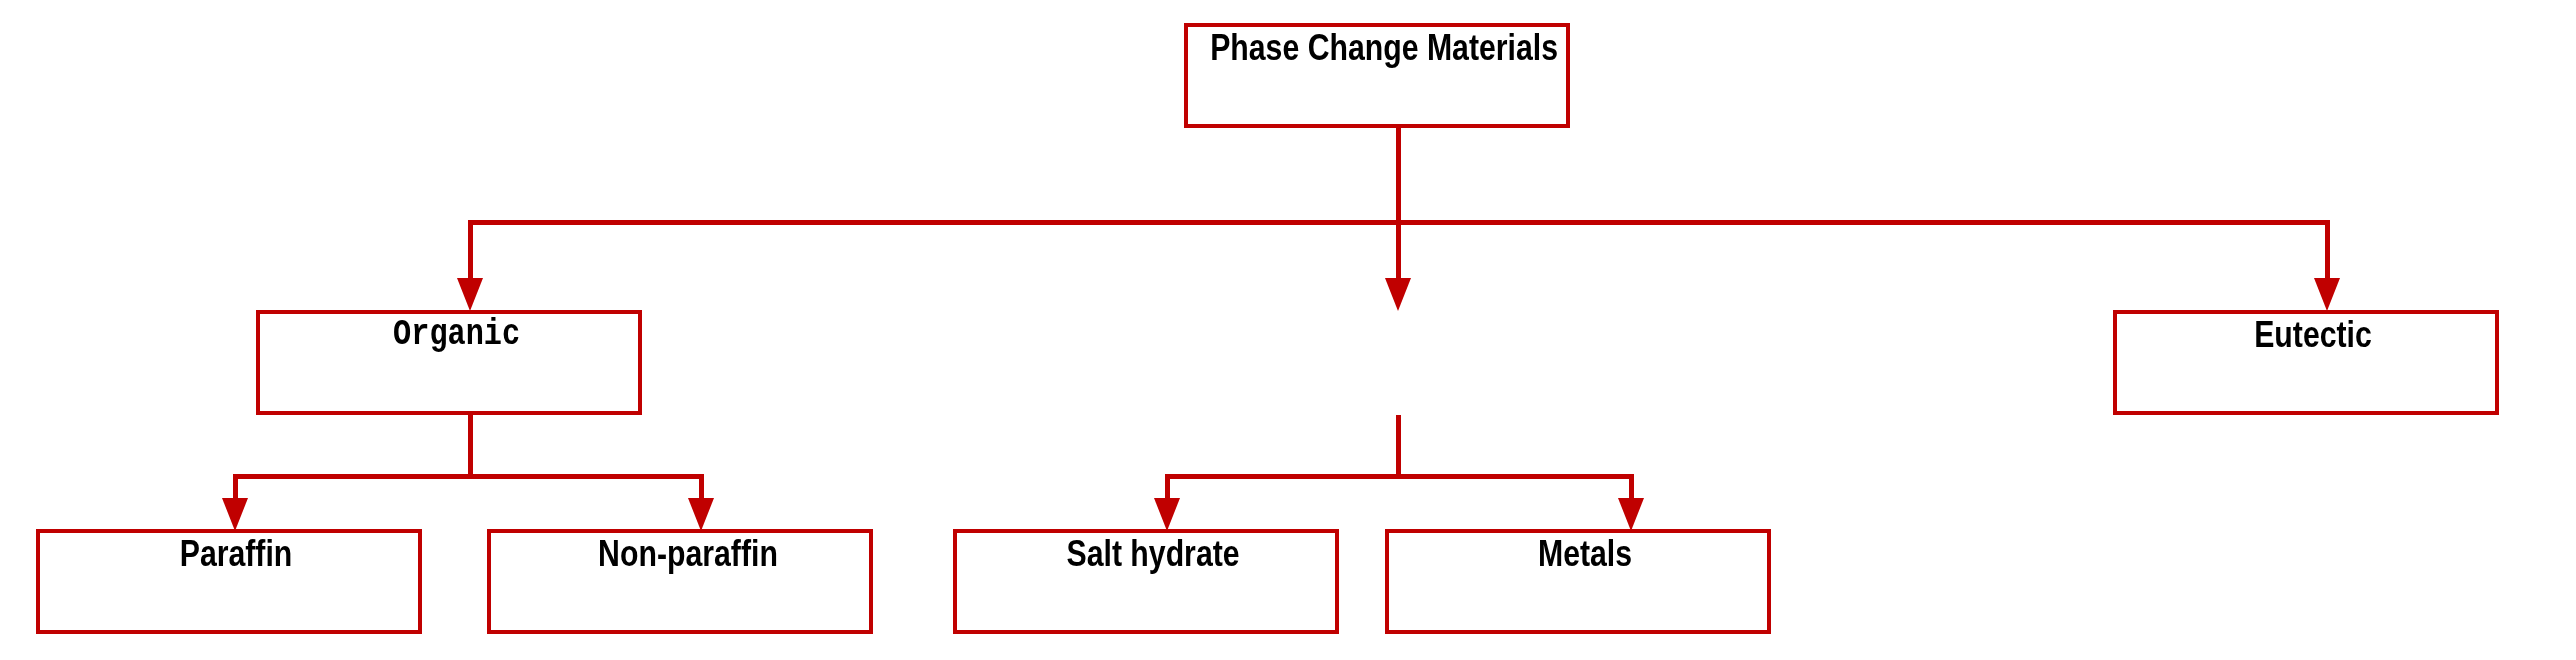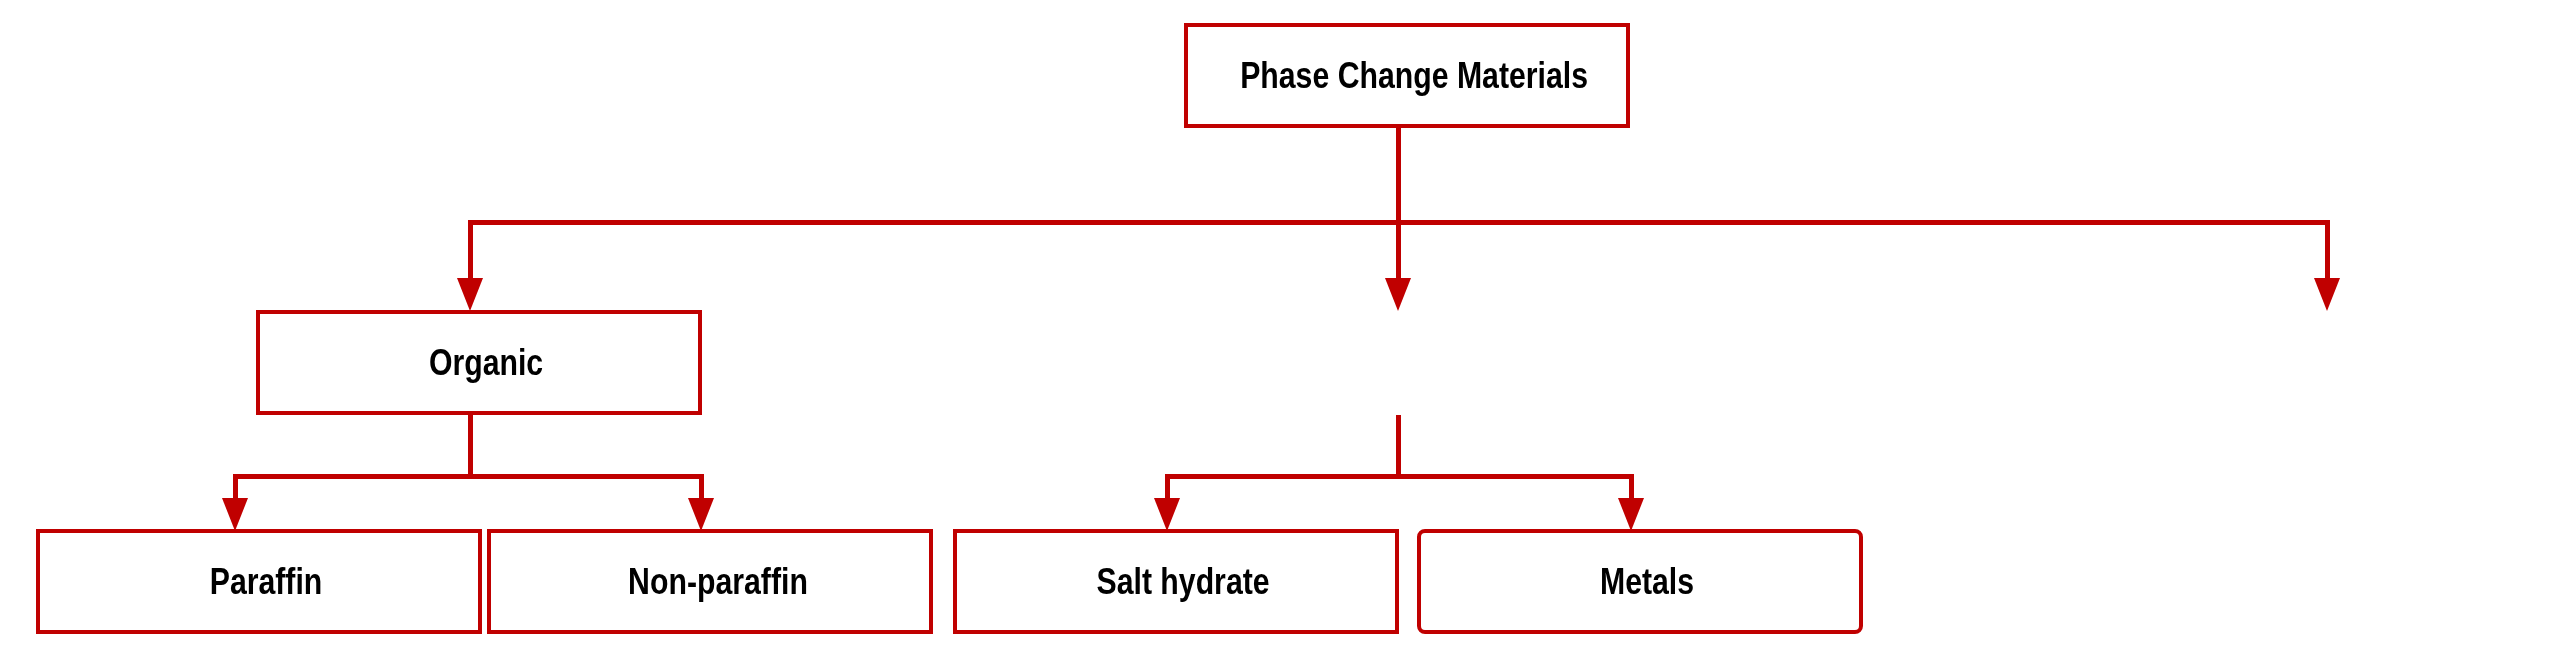--- a/index.html
+++ b/index.html
@@ -15,27 +15,27 @@
   .canvas {
     position: relative;
     width: 2576px;
     height: 661px;
     background: var(--bg);
     overflow: hidden;
     font-family: "Liberation Sans", sans-serif;
   }
   .node {
     position: absolute;
-    width: 446px;
+    width: 386px;
     height: 105px;
     border: 4.7px solid var(--accent);
     box-sizing: border-box;
     background: var(--bg);
     display: flex;
-    align-items: center;
+    align-items: flex-start;
     justify-content: center;
     padding-left: 15px;
   }
   .node .label {
     font-weight: 700;
     font-size: 36px;
     color: var(--ink);
     white-space: nowrap;
     transform: scaleX(0.84);
     transform-origin: center center;
@@ -48,27 +48,27 @@
     position: absolute;
     width: 0;
     height: 0;
     border-left: 13.2px solid transparent;
     border-right: 13.2px solid transparent;
     border-top: 33px solid var(--accent);
   }
 
   
   #node-root         { left: 1184px; top: 23px;  }
-  #node-organic      { left: 256px;  top: 310px; }
+  #node-organic      { left: 256px;  top: 310px; font-family: Liberation Mono, monospace; }
   #node-inorganic    { left: 1184px; top: 310px; }
   #node-eutectic     { left: 2113px; top: 310px; }
   #node-paraffin     { left: 36px;   top: 529px; }
   #node-non-paraffin { left: 487px;  top: 529px; }
   #node-salt-hydrate { left: 953px; top: 529px; }
-  #node-metals       { left: 1417px; top: 529px; border-radius: 8px; }
+  #node-metals       { left: 1385px; top: 529px; }
 
   
   #root-stem        { left: 1396px; top: 128px; width: 4.7px;    height: 96px; }
   #hline-level1     { left: 468px;  top: 220px; width: 1862px; height: 4.7px;   }
   #drop-organic     { left: 468px;  top: 220px; width: 4.7px;    height: 64px;  }
   #drop-inorganic   { left: 1396px; top: 220px; width: 4.7px;    height: 64px;  }
   #drop-eutectic    { left: 2325px; top: 220px; width: 4.7px;    height: 64px;  }
   #arrow-organic    { left: 457px;  top: 278px; }
   #arrow-inorganic  { left: 1385px; top: 278px; }
   #arrow-eutectic   { left: 2314px; top: 278px; }
@@ -117,20 +117,23 @@
 
   <div class="node" id="node-root">
     <span class="label">Phase Change Materials</span>
   </div>
 
   <div class="node" id="node-organic">
     <span class="label">Organic</span>
   </div>
 
 
+  <div class="node" id="node-eutectic">
+    <span class="label">Eutectic</span>
+  </div>
 
   <div class="node" id="node-paraffin">
     <span class="label">Paraffin</span>
   </div>
 
   <div class="node" id="node-non-paraffin">
     <span class="label">Non-paraffin</span>
   </div>
 
   <div class="node" id="node-salt-hydrate">

